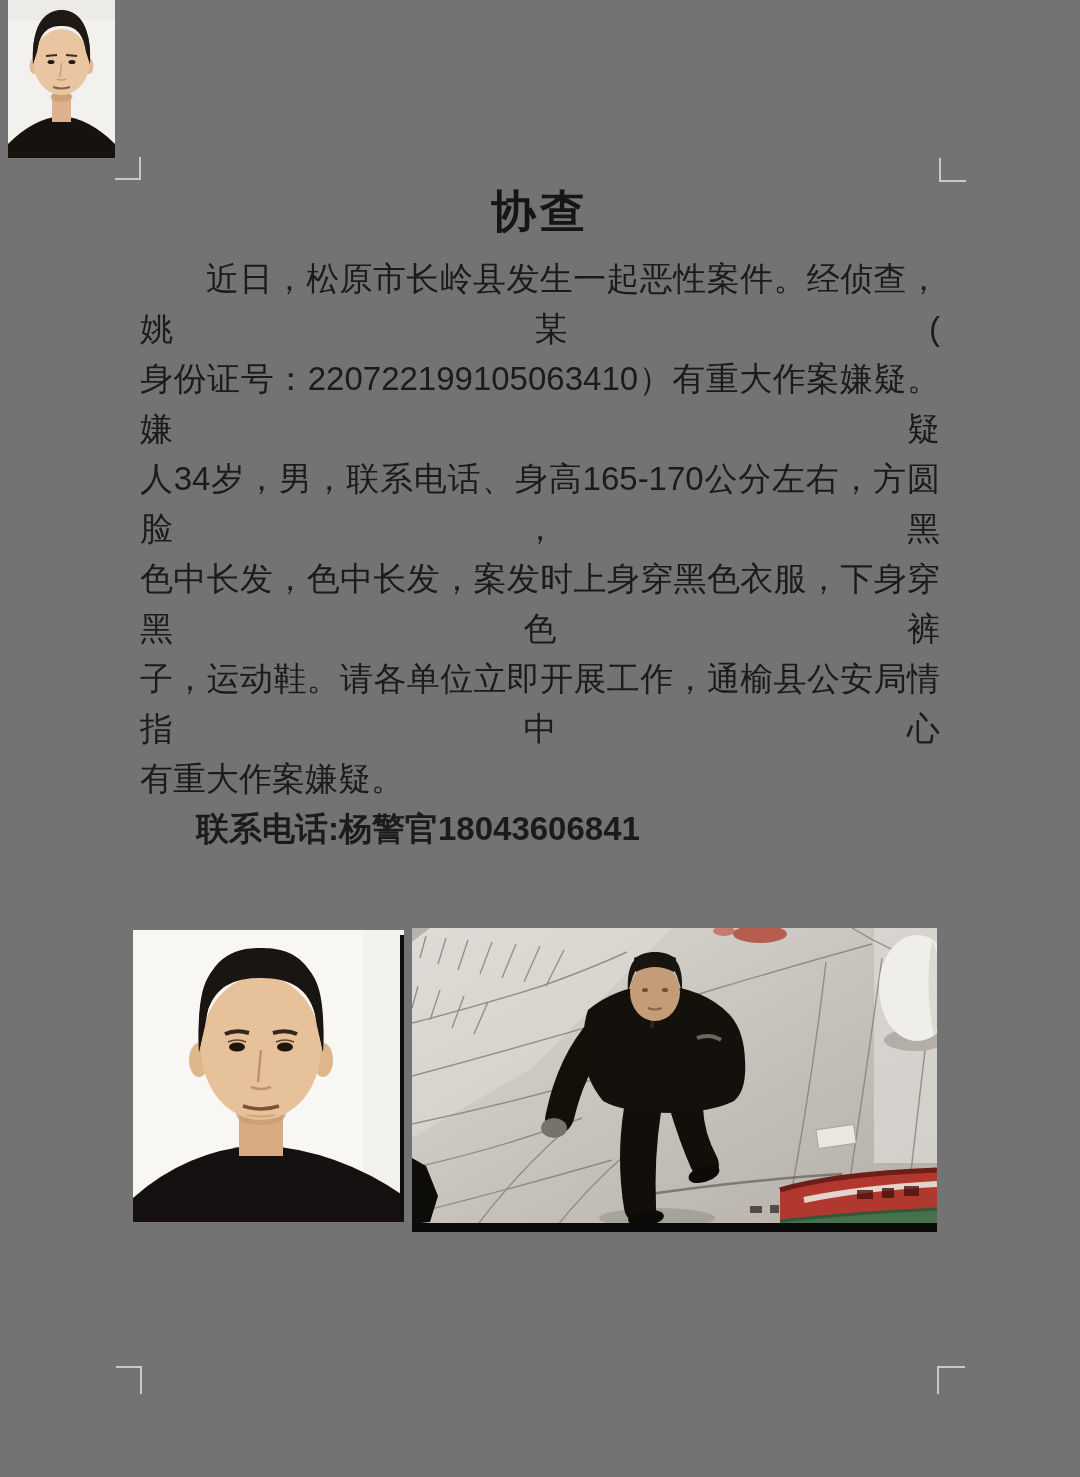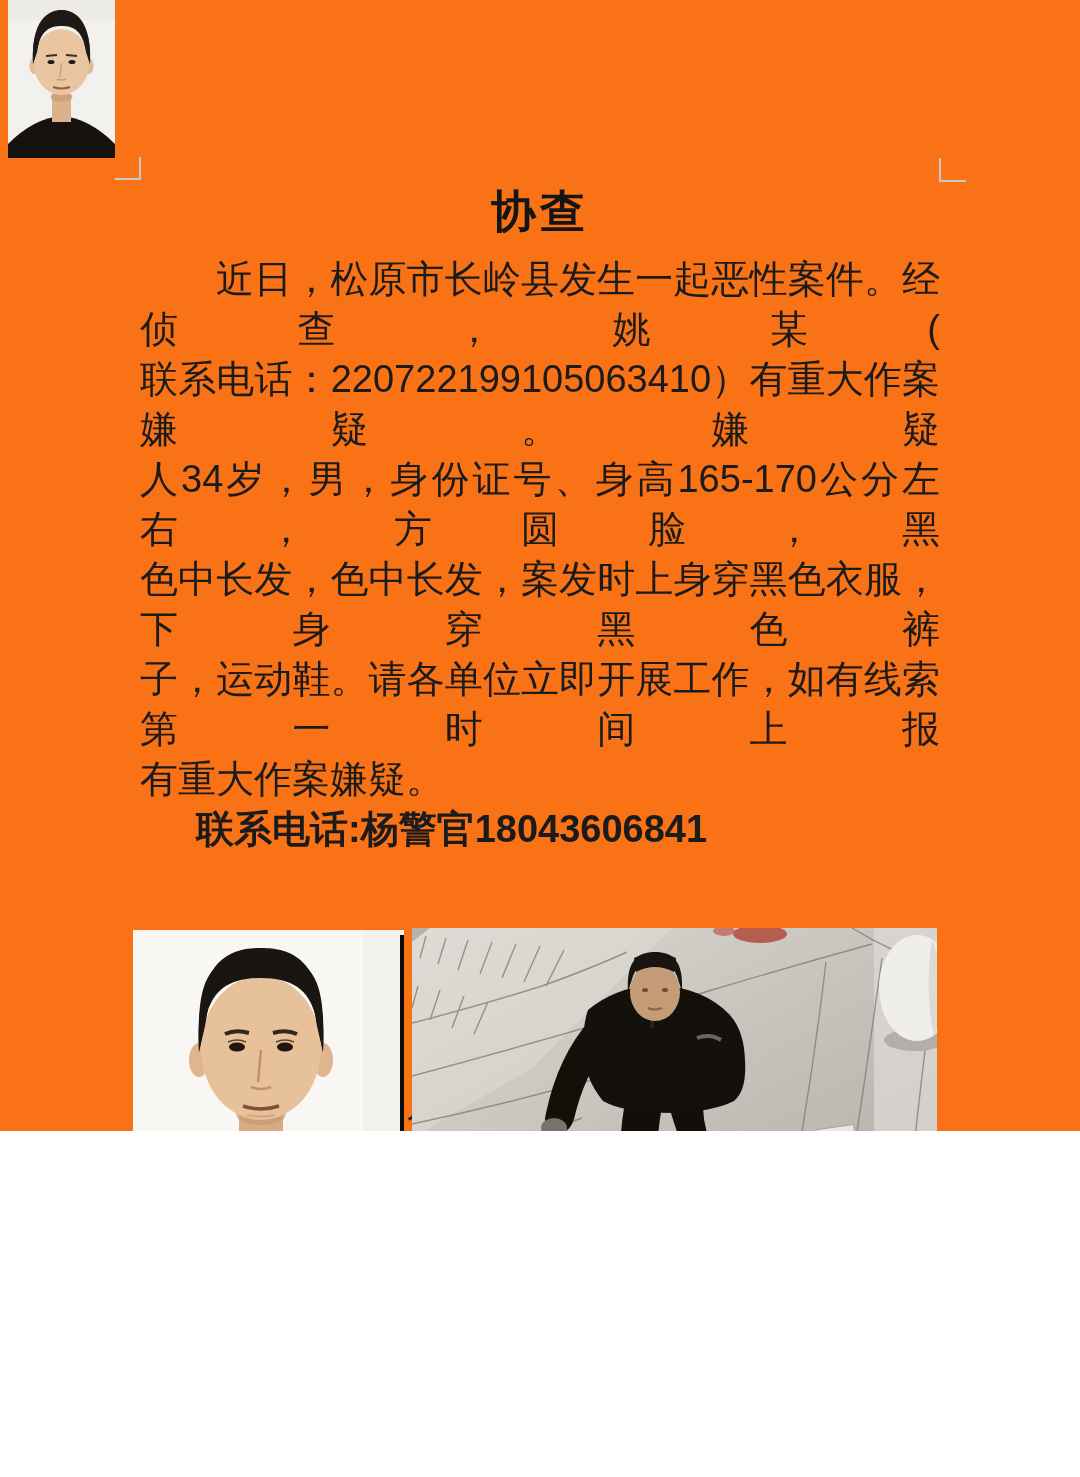--- a/index.html
+++ b/index.html
@@ -1,19 +1,19 @@
 <!DOCTYPE html>
 <html><head>
 <meta charset="utf-8">
 <style>
   html,body{margin:0;padding:0;background:#ffffff;}
   .page{
     position:relative;
-    width:1080px;height:1131px;
-    background:#f97316;
+    width:1080px;height:1477px;
+    background:#737373;
     font-family:"Liberation Sans","DejaVu Sans",sans-serif;
     color:#1a1a1a;
     overflow:hidden;
   }
   
   .id-photo-top{
     position:absolute;left:8px;top:0;width:107px;height:158px;
     overflow:hidden;
   }
   
@@ -28,21 +28,21 @@
     border-left:2px solid #c9c9c9;border-top:2px solid #c9c9c9;}
 
   .title{
     position:absolute;left:0;top:182px;width:1080px;
     margin:0;text-align:center;
     font-size:45px;font-weight:700;letter-spacing:4px;
     color:#151515;
   }
   .bodyblock{
     position:absolute;left:140px;top:254px;width:800px;
-    font-size:38px;line-height:50px;color:#1b1b1b;
+    font-size:33px;line-height:50px;color:#1b1b1b;
   }
   .bodyblock p{margin:0;}
   .jfull{text-align:justify;text-align-last:justify;text-justify:inter-character;}
   .indent{text-indent:2em;}
   .contact1{margin-left:56px !important;font-weight:bold;}
   .contact2{margin-left:170px !important;}
   .issuer{margin-top:124px !important;text-align:center;padding-left:184px;}
   .dateline{text-align:center;padding-left:184px;}
   .attachment{}
 
@@ -99,24 +99,24 @@
 
   <div class="corner tl"></div>
   <div class="corner tr"></div>
   <div class="corner bl"></div>
   <div class="corner br"></div>
 
   <h1 class="title">协查</h1>
 
   <div class="bodyblock">
     <p class="jfull indent">近日，松原市长岭县发生一起恶性案件。经侦查，姚某(</p>
-    <p class="jfull">联系电话：220722199105063410）有重大作案嫌疑。嫌疑</p>
-    <p class="jfull">人34岁，男，身份证号、身高165-170公分左右，方圆脸，黑</p>
+    <p class="jfull">身份证号：220722199105063410）有重大作案嫌疑。嫌疑</p>
+    <p class="jfull">人34岁，男，联系电话、身高165-170公分左右，方圆脸，黑</p>
     <p class="jfull">色中长发，色中长发，案发时上身穿黑色衣服，下身穿黑色裤</p>
-    <p class="jfull">子，运动鞋。请各单位立即开展工作，如有线索第一时间上报</p>
+    <p class="jfull">子，运动鞋。请各单位立即开展工作，通榆县公安局情指中心</p>
     <p>有重大作案嫌疑。</p>
     <p class="contact1">联系电话:杨警官18043606841</p>
     <p class="issuer">通榆县公安局情指中心</p>
     <p class="dateline">2025年12月2日</p>
     <p class="attachment">附件：嫌疑人照片</p>
   </div>
 
   <div class="id-photo-bottom">
     <svg width="271" height="292" viewBox="0 0 271 292">
       <rect x="0" y="0" width="271" height="292" fill="#f8f7f4"></rect>

